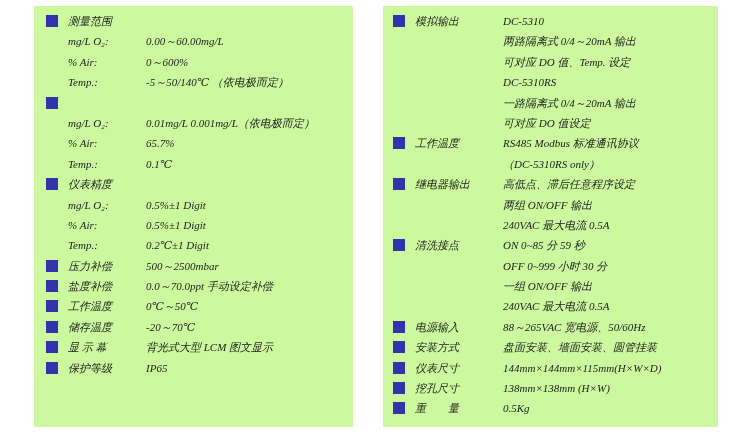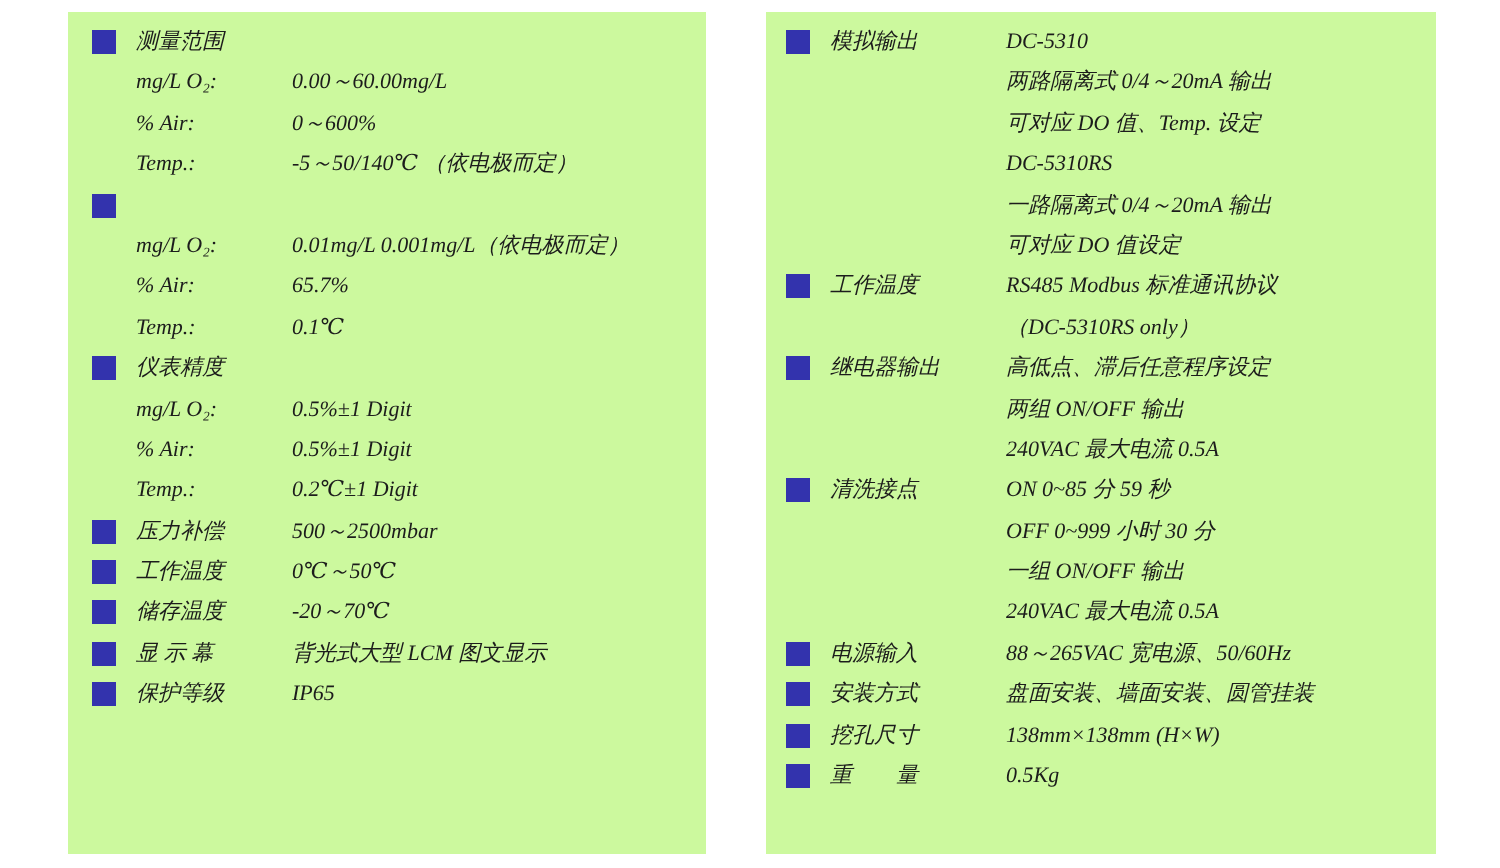--- a/index.html
+++ b/index.html
@@ -119,20 +119,25 @@
         <span class="label">Temp.:</span>
         <span class="value">0.2℃±1 Digit</span>
       </div>
       <div class="row">
         <span class="bullet"></span>
         <span class="label">压力补偿</span>
         <span class="value">500～2500mbar</span>
       </div>
       <div class="row">
         <span class="bullet"></span>
+        <span class="label">盐度补偿</span>
+        <span class="value">0.0～70.0ppt 手动设定补偿</span>
+      </div>
+      <div class="row">
+        <span class="bullet"></span>
         <span class="label">工作温度</span>
         <span class="value">0℃～50℃</span>
       </div>
       <div class="row">
         <span class="bullet"></span>
         <span class="label">储存温度</span>
         <span class="value">-20～70℃</span>
       </div>
       <div class="row">
         <span class="bullet"></span>
@@ -223,20 +228,25 @@
       </div>
       <div class="row">
         <span class="bullet"></span>
         <span class="label">电源输入</span>
         <span class="value">88～265VAC 宽电源、50/60Hz</span>
       </div>
       <div class="row">
         <span class="bullet"></span>
         <span class="label">安装方式</span>
         <span class="value">盘面安装、墙面安装、圆管挂装</span>
+      </div>
+      <div class="row">
+        <span class="bullet"></span>
+        <span class="label">仪表尺寸</span>
+        <span class="value">144mm×144mm×115mm(H×W×D)</span>
       </div>
       <div class="row">
         <span class="bullet"></span>
         <span class="label">挖孔尺寸</span>
         <span class="value">138mm×138mm (H×W)</span>
       </div>
       <div class="row">
         <span class="bullet"></span>
         <span class="label">重　　量</span>
         <span class="value">0.5Kg</span>

